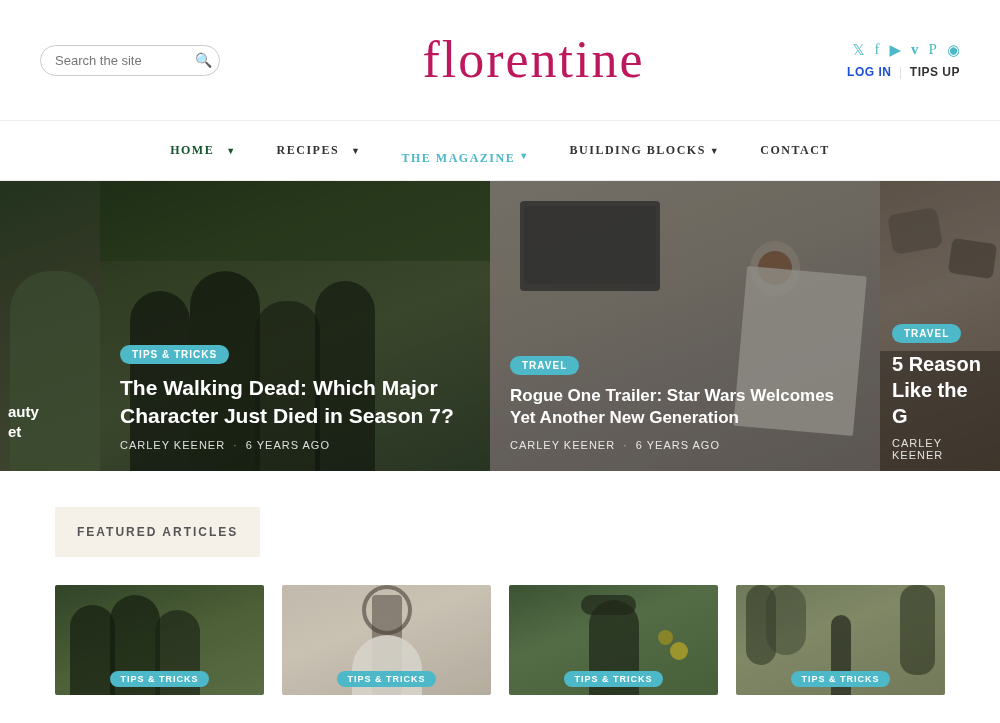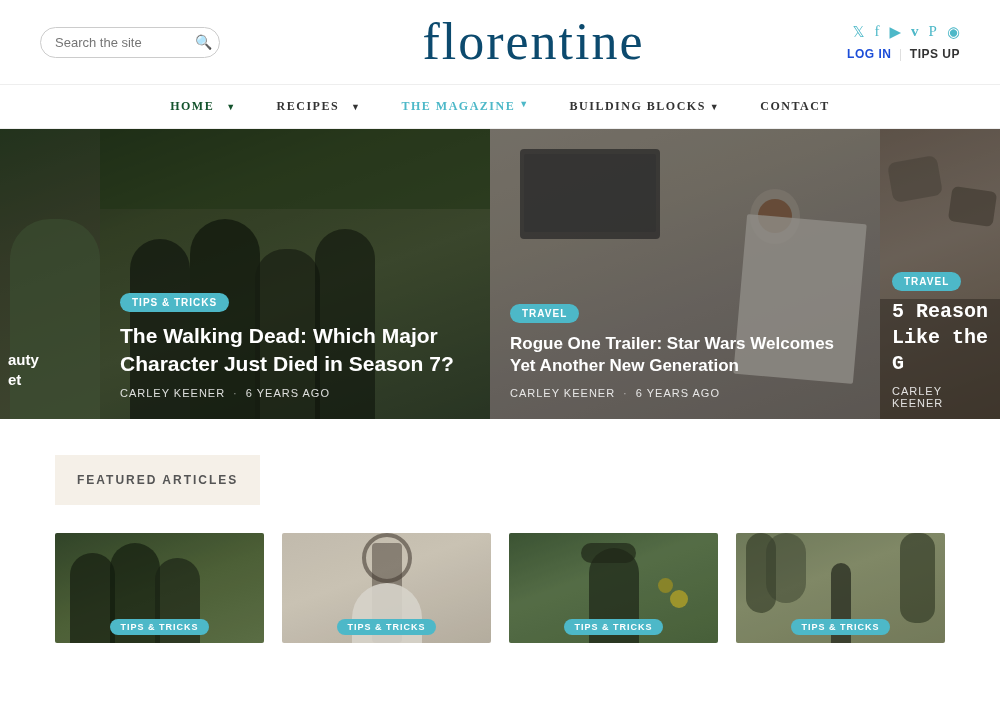--- a/index.html
+++ b/index.html
@@ -1,27 +1,27 @@
 <!DOCTYPE html>
 <html><head>
   <meta charset="utf-8">
   <style>
     * { margin: 0; padding: 0; box-sizing: border-box; }
     body { font-family: 'Georgia', serif; background: #fff; width: 1000px; overflow-x: hidden; }
   </style>
 </head>
 <body>
 
-<div style="display:flex;align-items:center;justify-content:space-between;padding:16px 40px;border-bottom:1px solid #eee;">
+<div style="display:flex;align-items:center;justify-content:space-between;padding:34px 40px;border-bottom:1px solid #eee;">
   <div style="display:flex;align-items:center;border:1px solid #ccc;border-radius:20px;padding:6px 14px;width:180px;">
     <input type="text" style="border: none; outline: none; font-size: 13px; color: rgb(153, 153, 153); width: 140px; background: transparent;" placeholder="Search the site">
     <span style="color:#aaa;font-size:14px;">🔍</span>
   </div>
 
-  <div style="font-family:'Brush Script MT',cursive;font-size:52px;color:#0c4a6e;letter-spacing:2px;text-align:center;line-height:1;">
+  <div style="font-family:'Brush Script MT',cursive;font-size:52px;color:#be185d;letter-spacing:2px;text-align:center;line-height:1;">
     <span>florentine</span>
   </div>
 
   <div style="display:flex;flex-direction:column;align-items:flex-end;gap:6px;">
     <div style="display:flex;gap:10px;">
       <a href="#" style="color:#4db8c8;font-size:15px;text-decoration:none;">𝕏</a>
       <a href="#" style="color:#4db8c8;font-size:15px;text-decoration:none;font-family:serif;">f</a>
       <a href="#" style="color:#4db8c8;font-size:15px;text-decoration:none;">▶</a>
       <a href="#" style="color:#4db8c8;font-size:15px;text-decoration:none;font-weight:bold;">v</a>
       <a href="#" style="color:#4db8c8;font-size:15px;text-decoration:none;">P</a>
@@ -37,21 +37,21 @@
 
 <nav style="display:flex;justify-content:center;align-items:center;gap:40px;padding:14px 0;border-bottom:1px solid #eee;">
   <a href="#" style="font-size:12px;font-weight:700;letter-spacing:1.5px;text-transform:uppercase;color:#14532d;text-decoration:none;display:flex;align-items:center;gap:12px;">
     <span>HOME</span>
     <span style="font-size:9px;">▼</span>
   </a>
   <a href="#" style="font-size:12px;font-weight:700;letter-spacing:1.5px;text-transform:uppercase;color:#333;text-decoration:none;display:flex;align-items:center;gap:12px;">
     <span>RECIPES</span>
     <span style="font-size:9px;">▼</span>
   </a>
-  <a href="#" style="font-size:12px;font-weight:700;letter-spacing:1.5px;text-transform:uppercase;color:#4db8c8;text-decoration:none;display:flex;align-items:flex-start;gap:4px;">
+  <a href="#" style="font-size:12px;font-weight:700;letter-spacing:1.5px;text-transform:uppercase;color:#4db8c8;text-decoration:none;display:flex;align-items:flex-start;gap:4px;margin-top:16px;">
     <span>THE MAGAZINE</span>
     <span style="font-size:9px;">▼</span>
   </a>
   <a href="#" style="font-size:12px;font-weight:700;letter-spacing:1.5px;text-transform:uppercase;color:#333;text-decoration:none;display:flex;align-items:center;gap:4px;">
     <span>BUILDING BLOCKS</span>
     <span style="font-size:9px;">▼</span>
   </a>
   <a href="#" style="font-size:12px;font-weight:700;letter-spacing:1.5px;text-transform:uppercase;color:#333;text-decoration:none;">
     <span>CONTACT</span>
   </a>
@@ -117,21 +117,21 @@
   <div style="flex:1;position:relative;overflow:hidden;">
     <div style="width:100%;height:100%;background:linear-gradient(160deg,#9a8878 0%,#b0a090 40%,#8a7860 100%);position:relative;">
 
       <div style="position:absolute;bottom:0;left:0;right:0;height:120px;background:rgba(70,60,50,0.5);"></div>
       <div style="position:absolute;top:30px;left:10px;width:50px;height:40px;background:rgba(120,110,95,0.6);border-radius:8px;transform:rotate(-10deg);"></div>
       <div style="position:absolute;top:60px;right:5px;width:45px;height:35px;background:rgba(100,90,75,0.6);border-radius:6px;transform:rotate(8deg);"></div>
       <div style="position:absolute;inset:0;background:rgba(0,0,0,0.4);"></div>
     </div>
     <div style="position:absolute;bottom:0;left:0;right:0;padding:10px 12px;color:#fff;">
       <span style="display:inline-block;background:#4db8c8;color:#fff;font-size:10px;font-weight:700;letter-spacing:1px;text-transform:uppercase;padding:4px 12px;border-radius:20px;margin-bottom:8px;font-family:Arial,sans-serif;">TRAVEL</span>
-      <div style="font-size:20px;font-weight:700;line-height:1.3;margin-bottom:8px;font-family:Liberation Mono, monospace;">5 Reason<br>Like the G</div>
+      <div style="font-size:20px;font-weight:700;line-height:1.3;margin-bottom:8px;font-family:Liberation Sans, sans-serif;">5 Reason<br>Like the G</div>
       <div style="font-size:11px;letter-spacing:1px;text-transform:uppercase;color:rgba(255,255,255,0.85);font-family:Arial,sans-serif;">
         <span>Carley Keener</span>
       </div>
     </div>
   </div>
 </div>
 
 <div style="padding:36px 55px 30px;">
   <div style="display:inline-block;background:#f5f0e8;padding:18px 22px;margin-bottom:28px;">
     <h2 style="font-size:12px;font-weight:700;letter-spacing:2px;text-transform:uppercase;color:#555;font-family:Arial,sans-serif;">FEATURED ARTICLES</h2>

